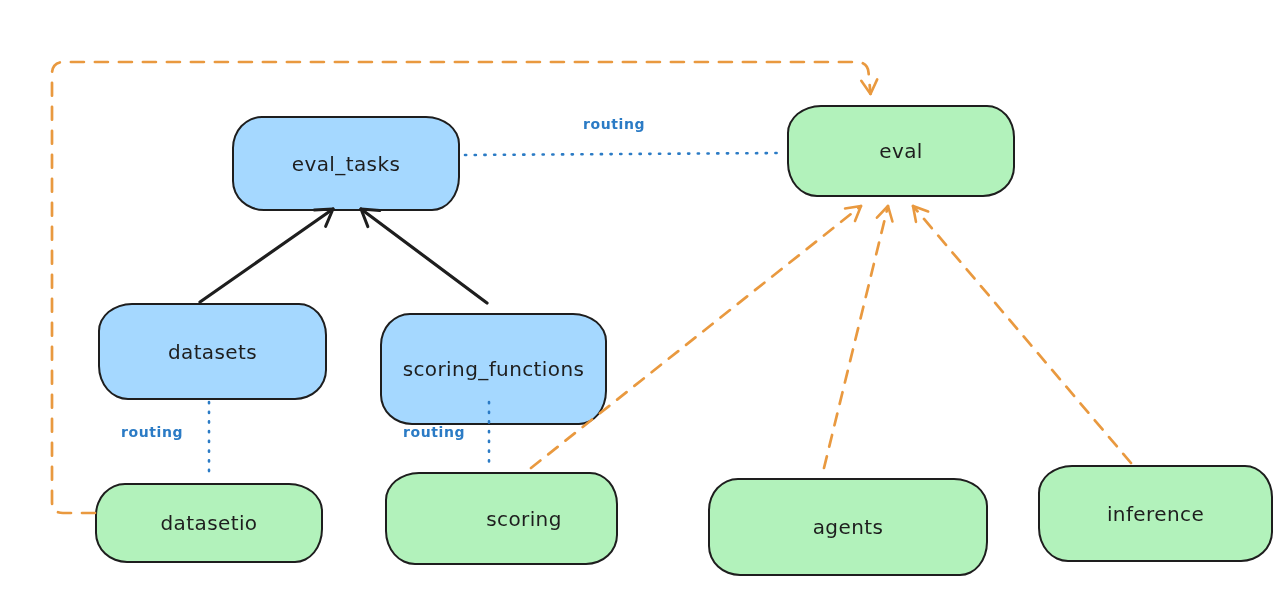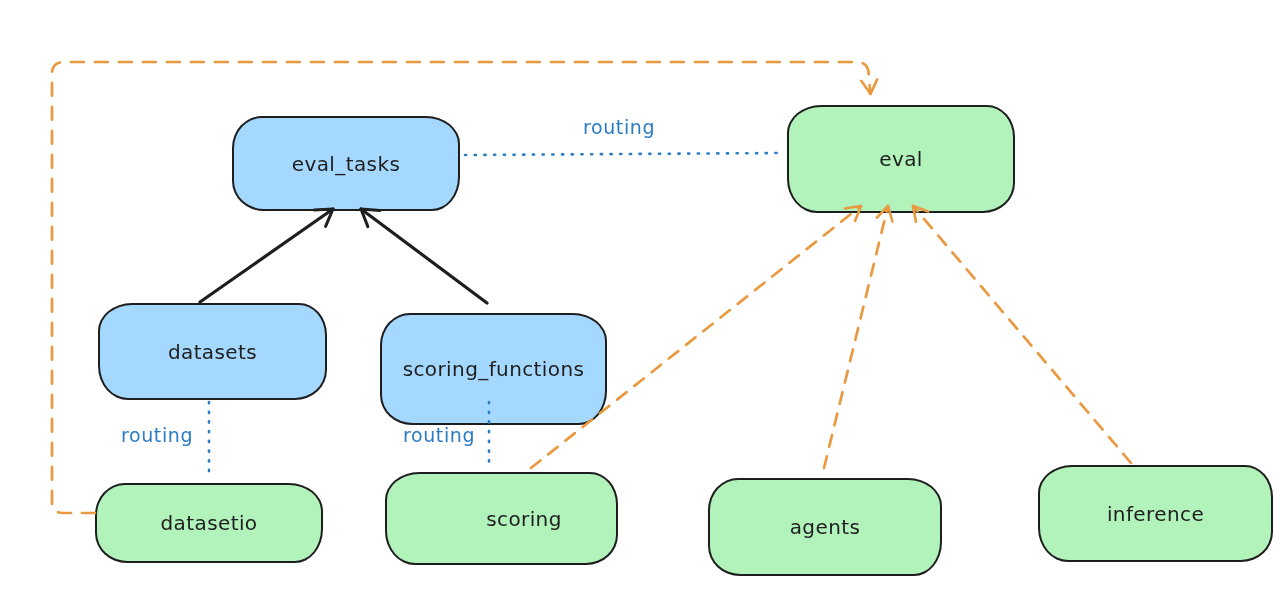--- a/index.html
+++ b/index.html
@@ -36,58 +36,58 @@
     font-size: 20px;
     letter-spacing: 0.4px;
     color: var(--stroke, #1e1e1e);
     white-space: nowrap;
   }
   
   .r1 { border-radius: 30px 34px 28px 32px / 32px 28px 34px 30px; margin-top: 8px; }
   .r2 { border-radius: 34px 28px 32px 30px / 28px 32px 30px 34px; }
   .routing-label {
     position: absolute;
-    font-size: 19px;
-    font-weight: 400;
+    font-size: 14px;
+    font-weight: 700;
     letter-spacing: 0.6px;
     color: var(--routing-blue, #2b7bc5);
     z-index: 3;
     white-space: nowrap;
   }
 </style>
 </head>
 <body>
 
 <div class="canvas">
 
   <div class="node resource r1" style="left:232px; top:108px; width:228px; height:95px;">
     <span class="node-label">eval_tasks</span>
   </div>
 
-  <div class="node api r2" style="left:787px; top:105px; width:228px; height:108px;">
+  <div class="node api r2" style="left:787px; top:105px; width:228px; height:92px;">
     <span class="node-label">eval</span>
   </div>
 
   <div class="node resource r2" style="left:98px; top:303px; width:229px; height:97px;">
     <span class="node-label">datasets</span>
   </div>
 
   <div class="node resource r1" style="left:380px; top:305px; width:227px; height:112px;">
     <span class="node-label">scoring_functions</span>
   </div>
 
   <div class="node api r1" style="left:95px; top:475px; width:228px; height:80px;">
     <span class="node-label">datasetio</span>
   </div>
 
   <div class="node api r2" style="left:385px; top:472px; width:233px; height:93px;padding-left:45px;">
     <span class="node-label">scoring</span>
   </div>
 
-  <div class="node api r1" style="left:708px; top:470px; width:234px; height:98px;">
+  <div class="node api r1" style="left:708px; top:470px; width:280px; height:98px;">
     <span class="node-label">agents</span>
   </div>
 
   <div class="node api r2" style="left:1022px; top:465px; width:235px; height:97px;margin-left:16px;">
     <span class="node-label">inference</span>
   </div>
 
   <div class="routing-label" style="left:583px; top:116px;">routing</div>
 
   <div class="routing-label" style="left:121px; top:424px;">routing</div>

